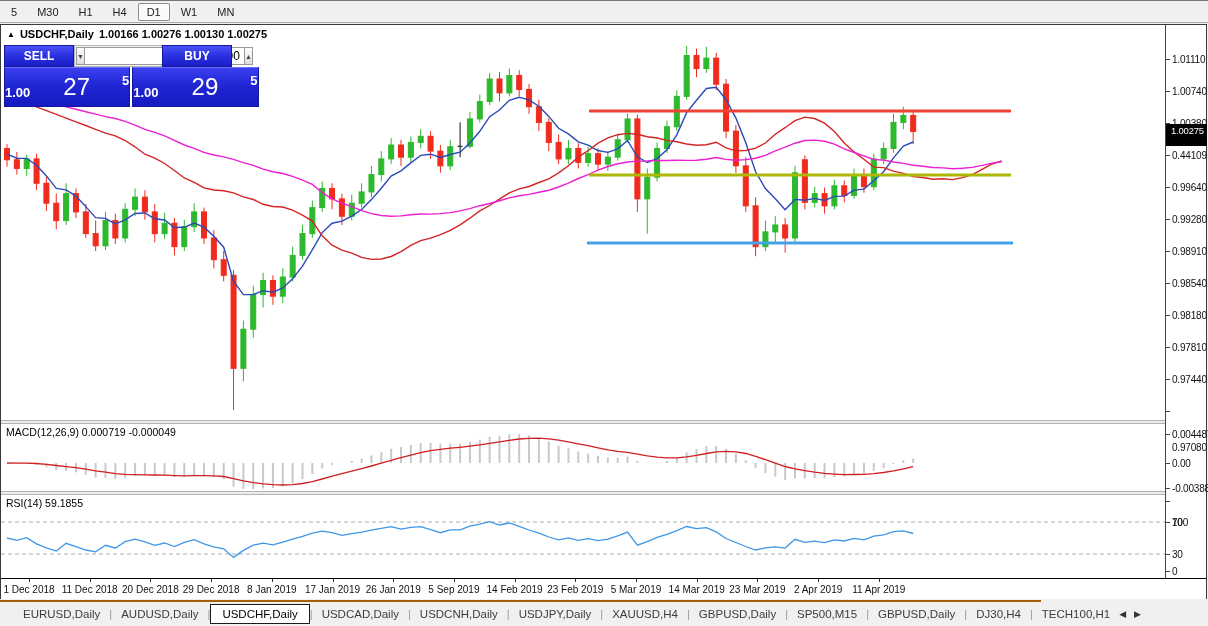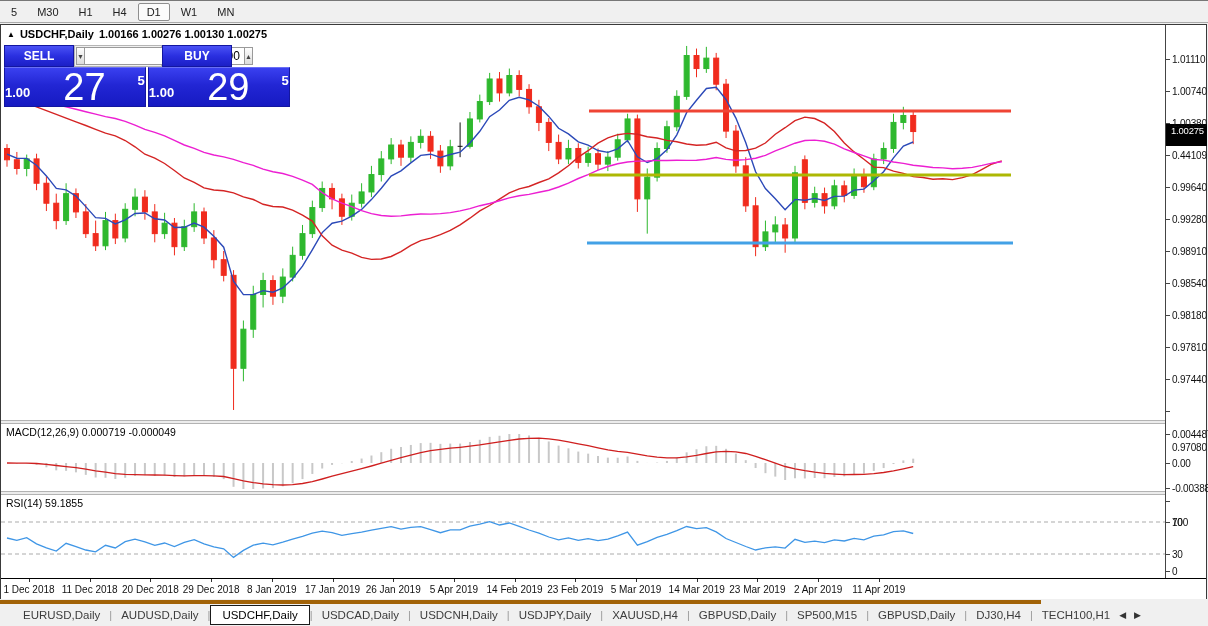--- a/index.html
+++ b/index.html
@@ -45,25 +45,25 @@
   .spin-btn { width:16px; height:18px; background:linear-gradient(#fefefe,#dcdcdc);
     border:1px solid #9a9a9a; font-size:7px; color:#444; display:flex; align-items:center;
     justify-content:center; cursor:pointer; }
   .spin-input { flex:1; height:18px; border:1px solid #9a9a9a; border-left:none; border-right:none;
     font-size:12px; text-align:right; padding-right:4px; font-family:"Liberation Sans",sans-serif; }
   .tw-row2 { display:flex; gap:2px; margin-top:0px; }
   .price-tile { flex:1; height:40px; color:#fff; display:flex; align-items:center; justify-content:center;
     background:linear-gradient(180deg,#3a40f0 0%,#2226d4 45%,#161ac2 100%);
     border:1px solid #1316a0; border-top:1px solid #6a6ff5; cursor:pointer;gap:30px; }
   .pt-small { font-size:13px; font-weight:700; margin-right:3px; margin-top:10px; }
-  .pt-big { font-size:38px; font-weight:400; line-height:36px; }
+  .pt-big { font-size:24px; font-weight:400; line-height:36px; }
   .pt-sup { font-size:13px; font-weight:700; margin-left:2px; margin-top:-14px; }
   
   .tab-bar { position:absolute; left:0; top:600px; width:1041px; height:26px; background:#f0f0f0;
-    border-top:4px solid #a16207; display:flex; align-items:center; padding-left:14px; }
+    border-top:2px solid #a16207; display:flex; align-items:center; padding-left:14px; }
   .tab { font-size:11.5px; color:#3c3c3c; padding:3px 9px; white-space:nowrap; cursor:pointer; }
   .tab.active { background:#fff; border:1px solid #1a1a1a; color:#000; padding:3px 11px; }
   .tab-sep { color:#999; font-size:11px; }
   .tab-scroll { margin-left:auto; display:flex; gap:8px; padding-right:8px; }
   .tab-scroll span { font-size:9px; color:#333; cursor:pointer; }
 </style>
 </head>
 <body>
 
 <div class="toolbar">
@@ -457,21 +457,21 @@
       <div class="date-label" style="left: 149.4px;">20 Dec 2018</div>
       <div class="date-tick" style="left: 210.1px;"></div>
       <div class="date-label" style="left: 210.1px;">29 Dec 2018</div>
       <div class="date-tick" style="left: 270.8px;"></div>
       <div class="date-label" style="left: 270.8px;">8 Jan 2019</div>
       <div class="date-tick" style="left: 331.5px;"></div>
       <div class="date-label" style="left: 331.5px;">17 Jan 2019</div>
       <div class="date-tick" style="left: 392.2px;"></div>
       <div class="date-label" style="left: 392.2px;">26 Jan 2019</div>
       <div class="date-tick" style="left: 452.9px;"></div>
-      <div class="date-label" style="left: 452.9px;">5 Apr 2019</div>
+      <div class="date-label" style="left: 452.9px;">5 Sep 2019</div>
       <div class="date-tick" style="left: 513.6px;"></div>
       <div class="date-label" style="left: 513.6px;">14 Feb 2019</div>
       <div class="date-tick" style="left: 574.3px;"></div>
       <div class="date-label" style="left: 574.3px;">23 Feb 2019</div>
       <div class="date-tick" style="left: 635px;"></div>
       <div class="date-label" style="left: 635px;">5 Mar 2019</div>
       <div class="date-tick" style="left: 695.7px;"></div>
       <div class="date-label" style="left: 695.7px;">14 Mar 2019</div>
       <div class="date-tick" style="left: 756.4px;"></div>
       <div class="date-label" style="left: 756.4px;">23 Mar 2019</div>

